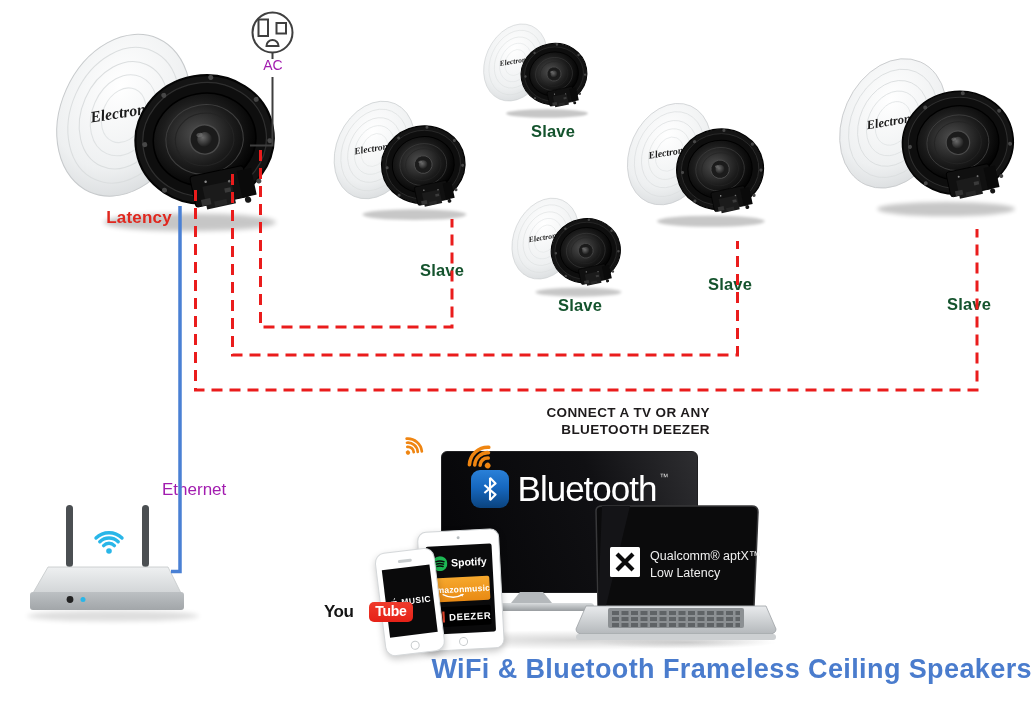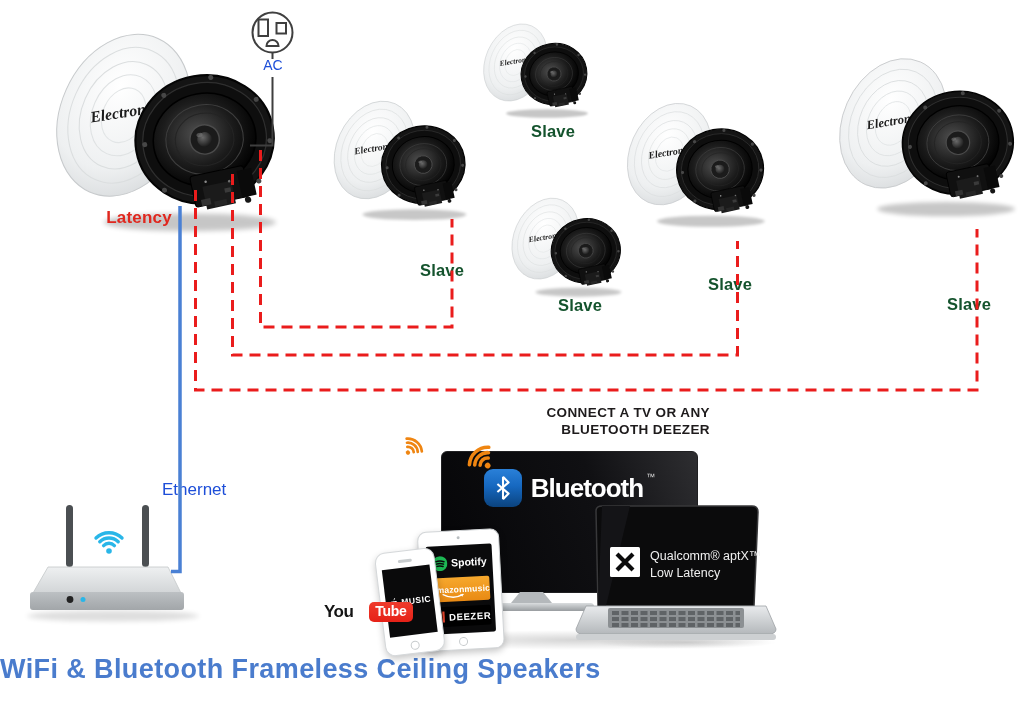--- a/index.html
+++ b/index.html
@@ -23,21 +23,21 @@
   .spk-label{position:absolute;transform:translateX(-50%);font-weight:bold;
     font-size:16.5px;color:#14532d;letter-spacing:.2px;z-index:15;white-space:nowrap}
   .master-label{color:var(--c-red);font-size:17px}
   .lbl-master{left:139px;top:208px}
   .lbl-a{left:442px;top:261px}
   .lbl-b{left:553px;top:122px}
   .lbl-c{left:580px;top:296px}
   .lbl-d{left:730px;top:275px}
   .lbl-e{left:969px;top:295px}
 
-  .anno{position:absolute;color:#1d4ed8;z-index:15;white-space:nowrap}
+  .anno{position:absolute;color:#a21caf;z-index:15;white-space:nowrap}
   .lbl-ac{left:273px;top:57px;transform:translateX(-50%);font-size:14px}
   .lbl-eth{left:162px;top:480px;font-size:17px}
 
   #wire-overlay{position:absolute;left:0;top:0;z-index:30;pointer-events:none}
   .red-line{stroke:var(--c-redline);stroke-width:3;fill:none;stroke-dasharray:11 7}
   .eth-line{stroke:var(--c-blue);stroke-width:3.5;fill:none}
   .ac-line{stroke:#3f3f3f;stroke-width:2;fill:none}
   .plug{stroke:#3f3f3f;stroke-width:2;fill:#fff}
 
   #router{position:absolute;left:18px;top:492px;z-index:8}
@@ -47,21 +47,21 @@
     font-weight:bold;font-size:13.5px;line-height:17px;color:var(--c-dark);letter-spacing:.4px}
 
   #tv{position:absolute;left:441px;top:451px;width:257px;height:142px;z-index:7;
     border-radius:6px 6px 4px 4px;border:1px solid #202022;
     background:linear-gradient(250deg,#2e2e31 0%,#101013 38%,#050507 100%)}
   .bt-row{position:absolute;left:0;right:0;top:17px;display:flex;justify-content:center;
     align-items:center;gap:9px}
   .bt-square{width:38px;height:38px;border-radius:9px;flex:0 0 auto;
     background:linear-gradient(180deg,#2a80d8 0%,var(--c-bt) 45%,#0b437e 100%);
     display:flex;align-items:center;justify-content:center}
-  .bt-word{color:#fff;font-weight:bold;font-size:26px;letter-spacing:-1px}
+  .bt-word{color:#fff;font-weight:normal;font-size:35px;letter-spacing:-1px}
   .bt-tm{color:#ddd;font-size:9px;align-self:flex-start;margin-top:3px;margin-left:-6px}
   #tv-stand{position:absolute;left:480px;top:592px;z-index:7}
 
   #laptop{position:absolute;left:572px;top:503px;z-index:9}
   #tablet{position:absolute;left:423px;top:530px;width:82px;height:120px;z-index:10;
     background:#fff;border:1px solid #d2d5d7;border-radius:9px;transform:rotate(-3deg);
     transform-origin:50% 100%;box-shadow:0 3px 7px rgba(0,0,0,.22)}
   .tab-cam{position:absolute;left:50%;top:5px;width:3px;height:3px;border-radius:50%;
     background:#b9bec1;transform:translateX(-50%)}
   .tab-screen{position:absolute;left:7px;right:7px;top:14px;bottom:16px;background:#0a0a0b;
@@ -91,21 +91,21 @@
   #youtube{position:absolute;left:324px;top:602px;z-index:12;display:flex;align-items:center;gap:16px}
   #youtube .yt-you{font-weight:bold;font-size:17px;color:#141414;letter-spacing:-.5px}
   #youtube .yt-tube{background:linear-gradient(180deg,#ef3b2c,var(--c-youtube));color:#fff;
     font-weight:bold;font-size:14px;padding:1px 6px 3px;border-radius:5px;letter-spacing:-.3px}
 
   .cluster-shadow{position:absolute;left:392px;top:630px;width:380px;height:20px;z-index:4;
     background:radial-gradient(closest-side,rgba(0,0,0,.17),rgba(0,0,0,0))}
   .cluster-shadow2{position:absolute;left:596px;top:636px;width:180px;height:13px;z-index:4;
     background:radial-gradient(closest-side,rgba(0,0,0,.15),rgba(0,0,0,0))}
 
-  .page-title{position:absolute;left:0;right:0;top:654px;text-align:left;z-index:5;
+  .page-title{position:absolute;left:0;right:0;top:654px;text-align:right;z-index:5;
     font-weight:bold;font-size:27px;color:var(--c-title);letter-spacing:.4px}
 </style>
 </head>
 <body>
 
 <div id="stage">
 
   <svg width="0" height="0" style="position:absolute" aria-hidden="true">
     <defs>
       <radialGradient id="ggrad" cx="38%" cy="35%" r="75%">

